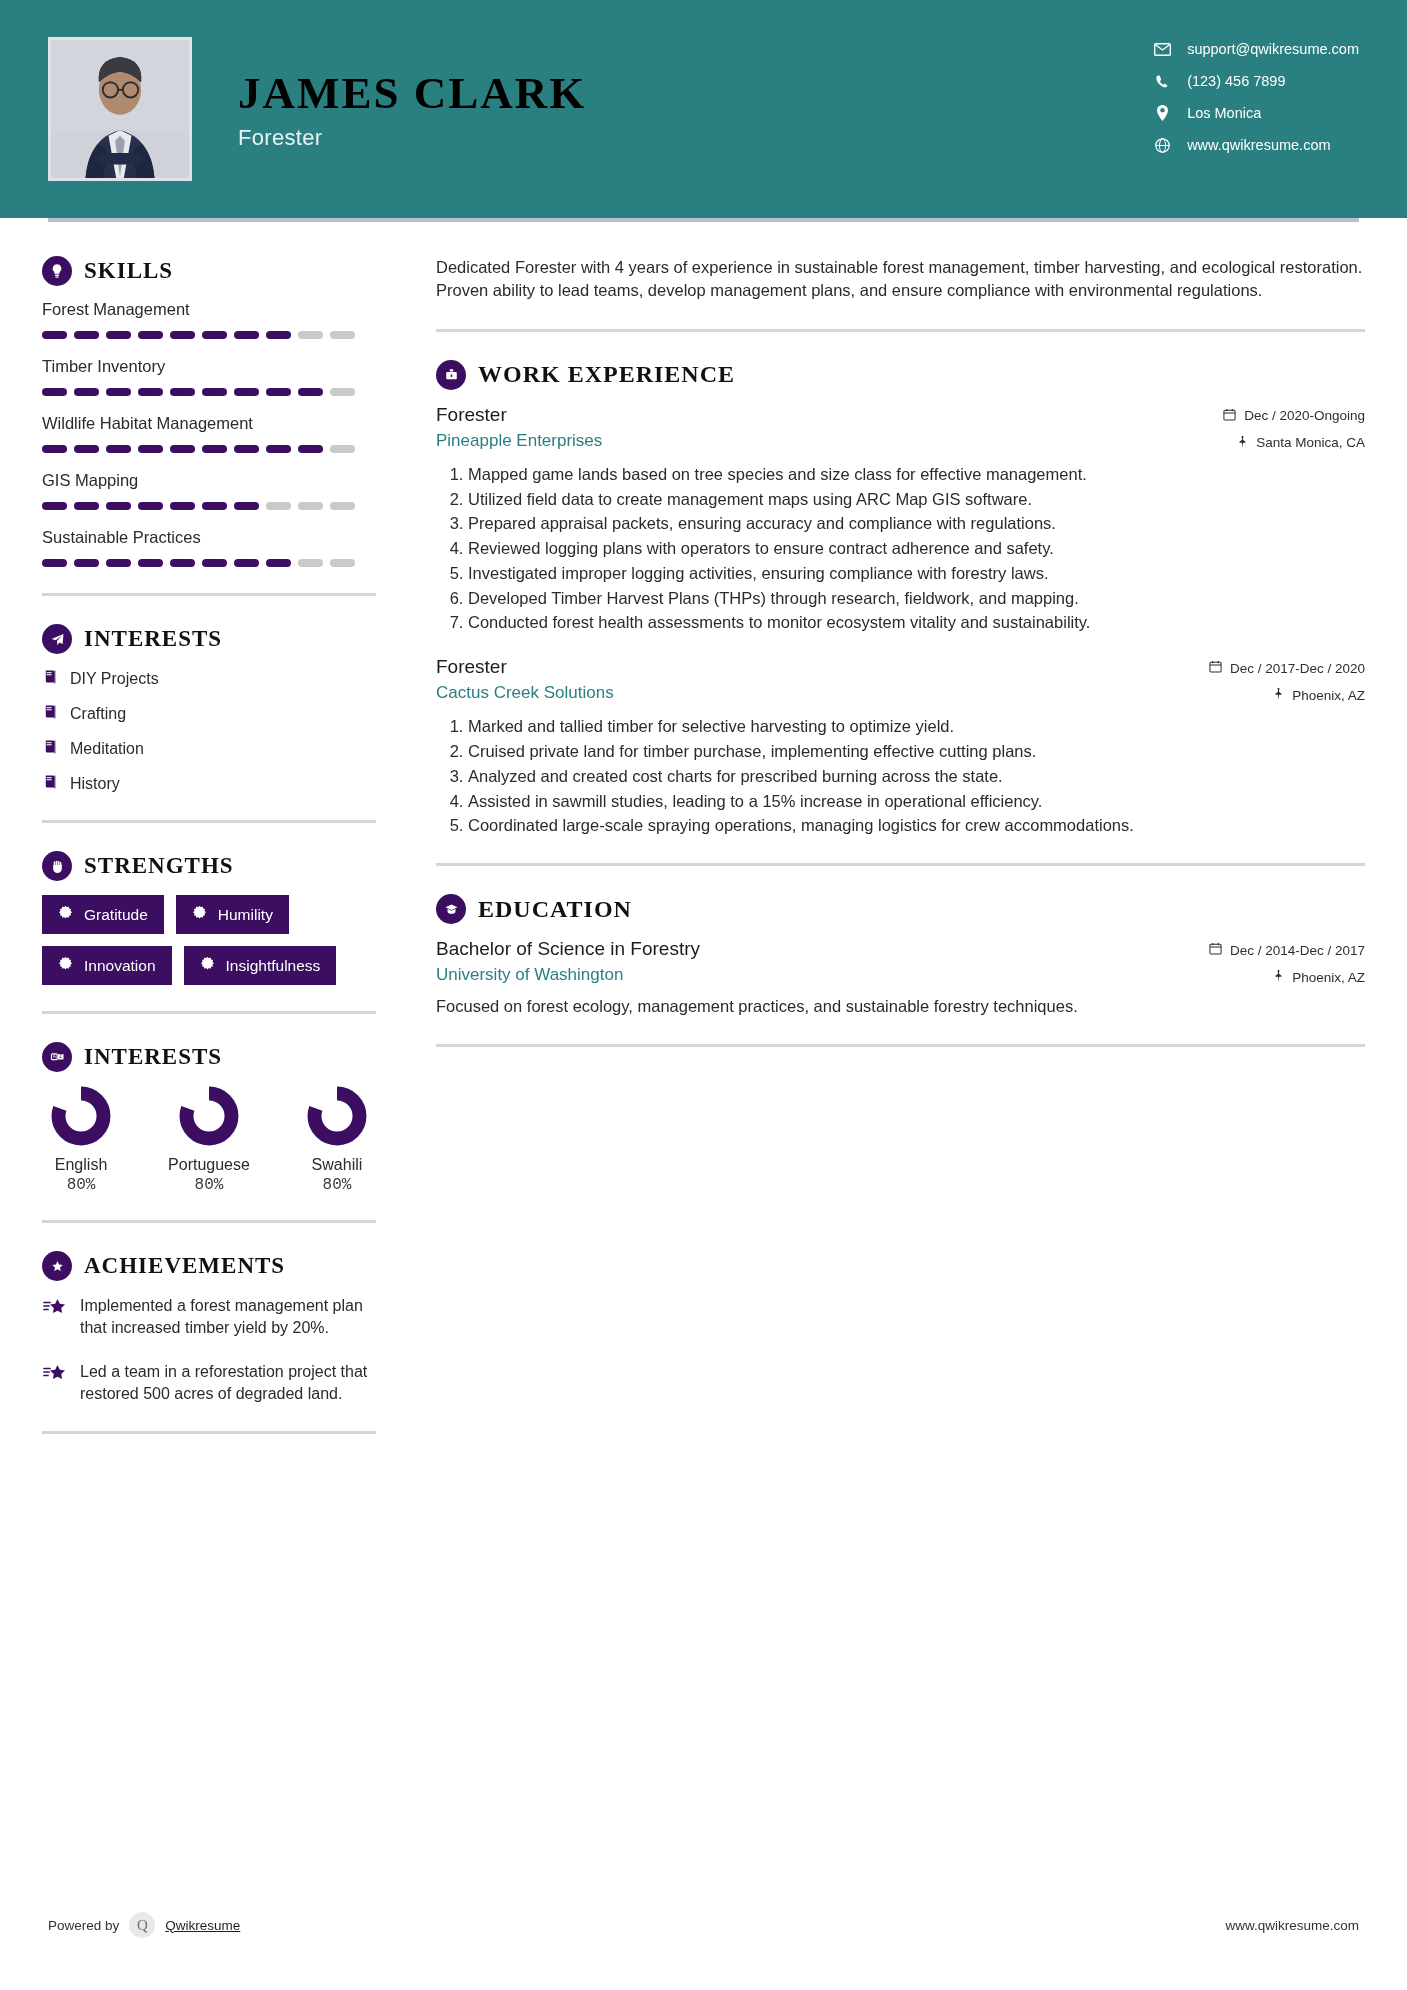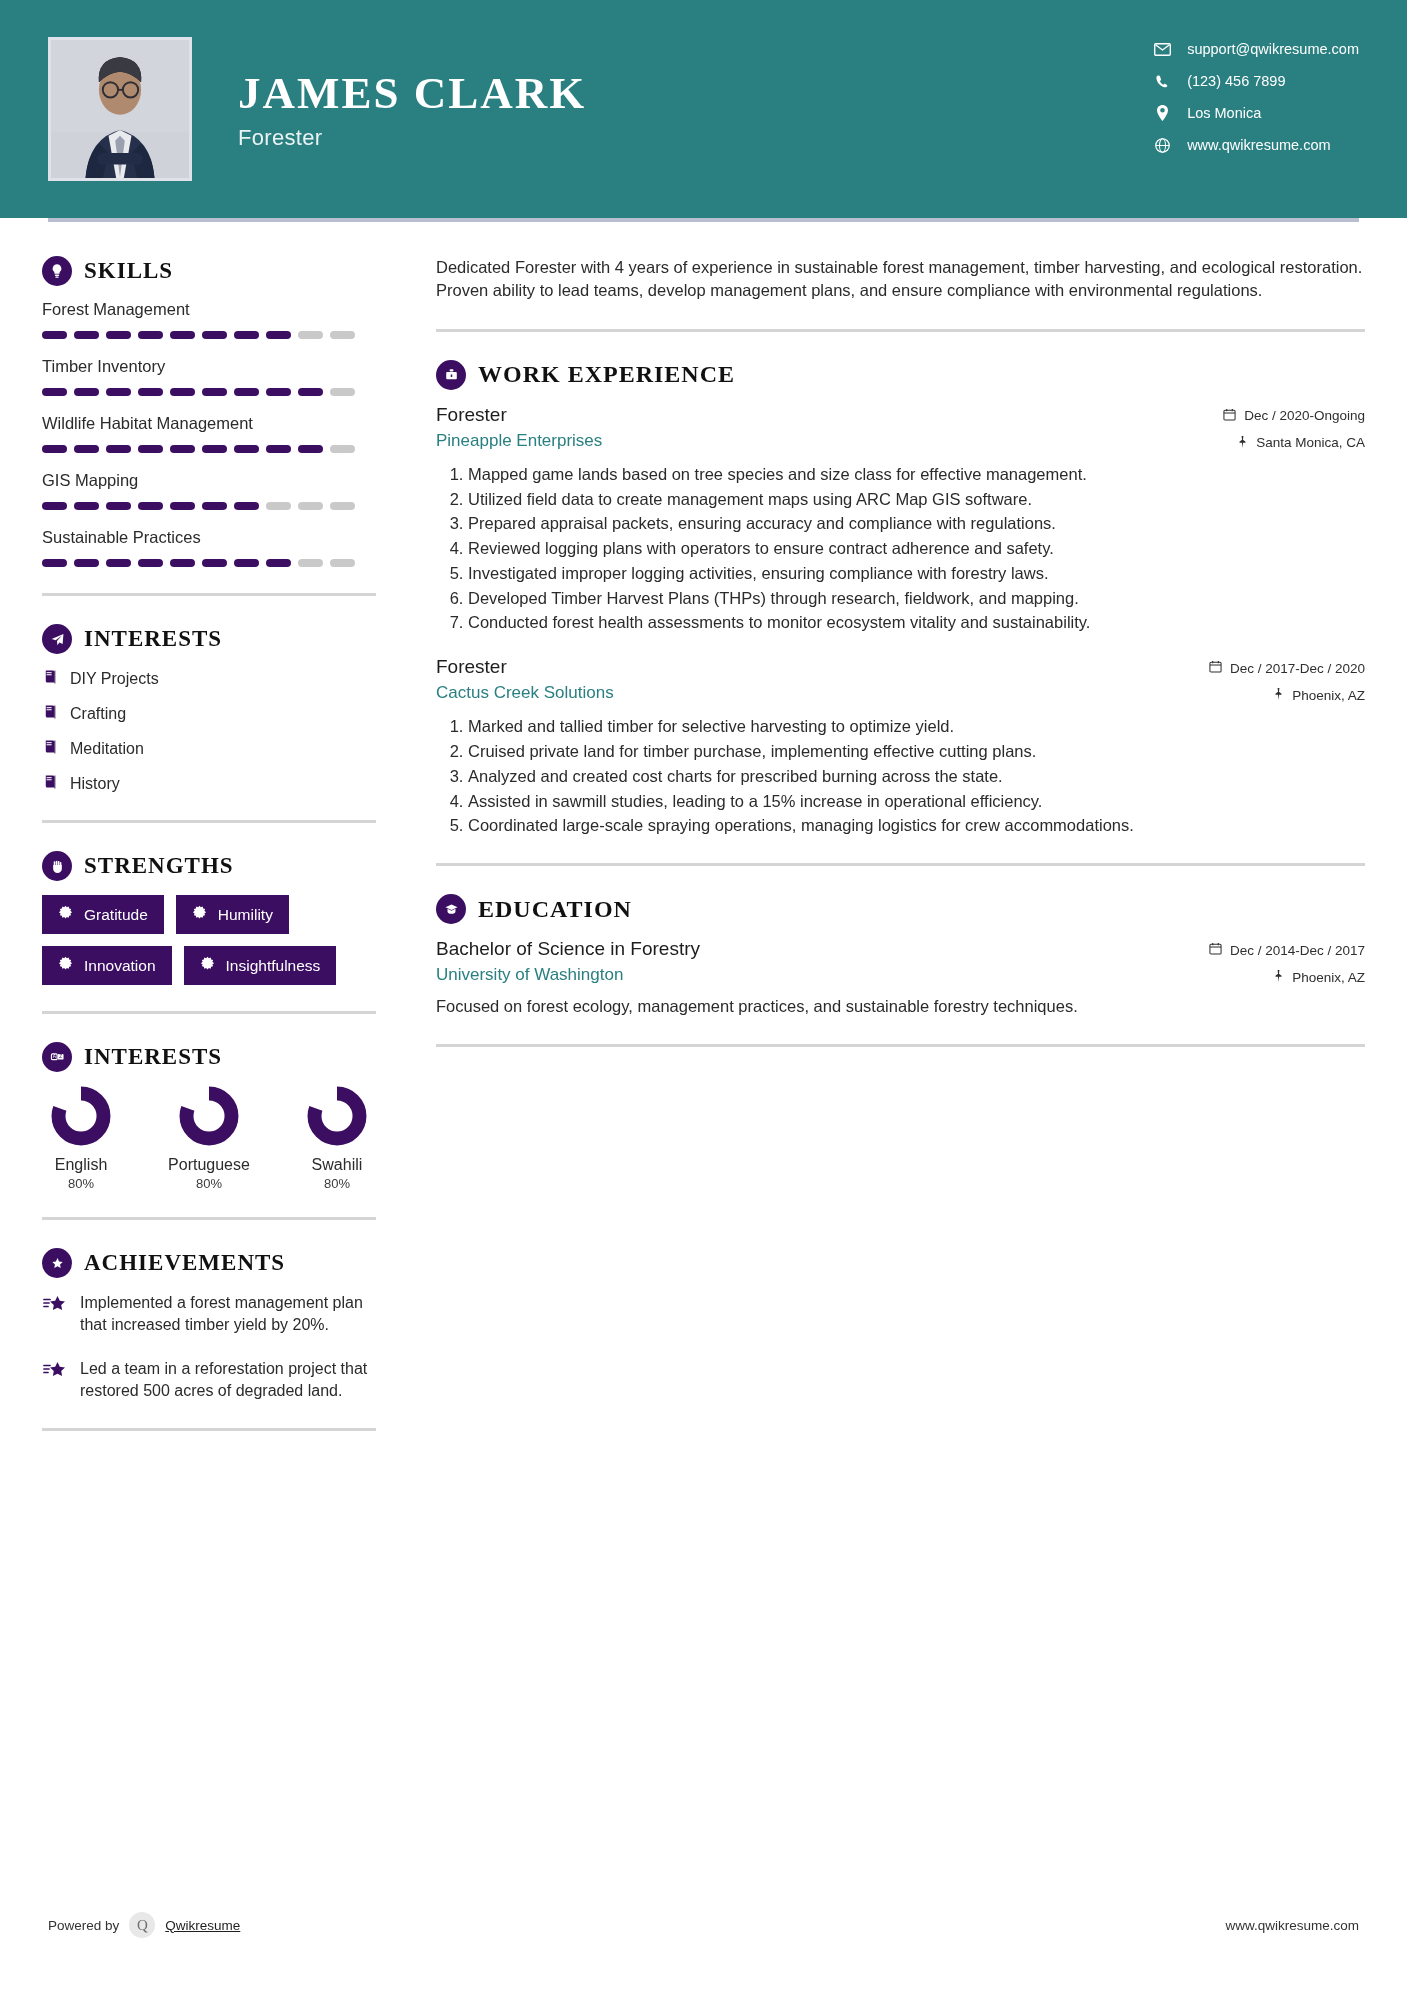--- a/index.html
+++ b/index.html
@@ -31,21 +31,21 @@
     overflow: hidden;
     position: relative;
   }
   .photo-svg { display: block; width: 100%; height: 100%; }
   .name-block { margin-left: 46px; }
   .name {
     font-family: "Liberation Serif", serif;
     font-weight: bold;
     font-size: 45px;
     letter-spacing: 2px;
-    color: #ffffff;
+    color: #000000;
   }
   .job-title {
     font-size: 22px;
     color: #eaf3f3;
     margin-top: 6px;
     letter-spacing: .3px;
   }
   .contact-block {
     position: absolute;
     right: 48px;
@@ -131,21 +131,21 @@
     display: inline-flex;
     align-items: center;
     gap: 11px;
   }
 
   
   .lang-row { display: flex; gap: 48px; }
   .lang-item { width: 96px; text-align: center; }
   .donut { width: 60px; height: 60px; margin: 0 auto 10px auto; display: block; }
   .lang-label { font-size: 16px; color: #2b2b2b; }
-  .lang-pct { font-size: 13px; color: #3b3b3b; margin-top: 2px; }
+  .lang-pct { font-size: 16px; color: #3b3b3b; margin-top: 2px; font-family: Liberation Mono, monospace; }
 
   
   .ach-item { display: flex; gap: 12px; margin-bottom: 22px; }
   .ach-ico { flex: 0 0 26px; padding-top: 2px; }
   .ach-text { font-size: 16px; line-height: 1.38; color: #2b2b2b; }
 
   
   .summary { font-size: 16.5px; line-height: 1.42; color: #2b2b2b; }
   .entry-top {
     display: flex; justify-content: space-between; align-items: flex-start;

